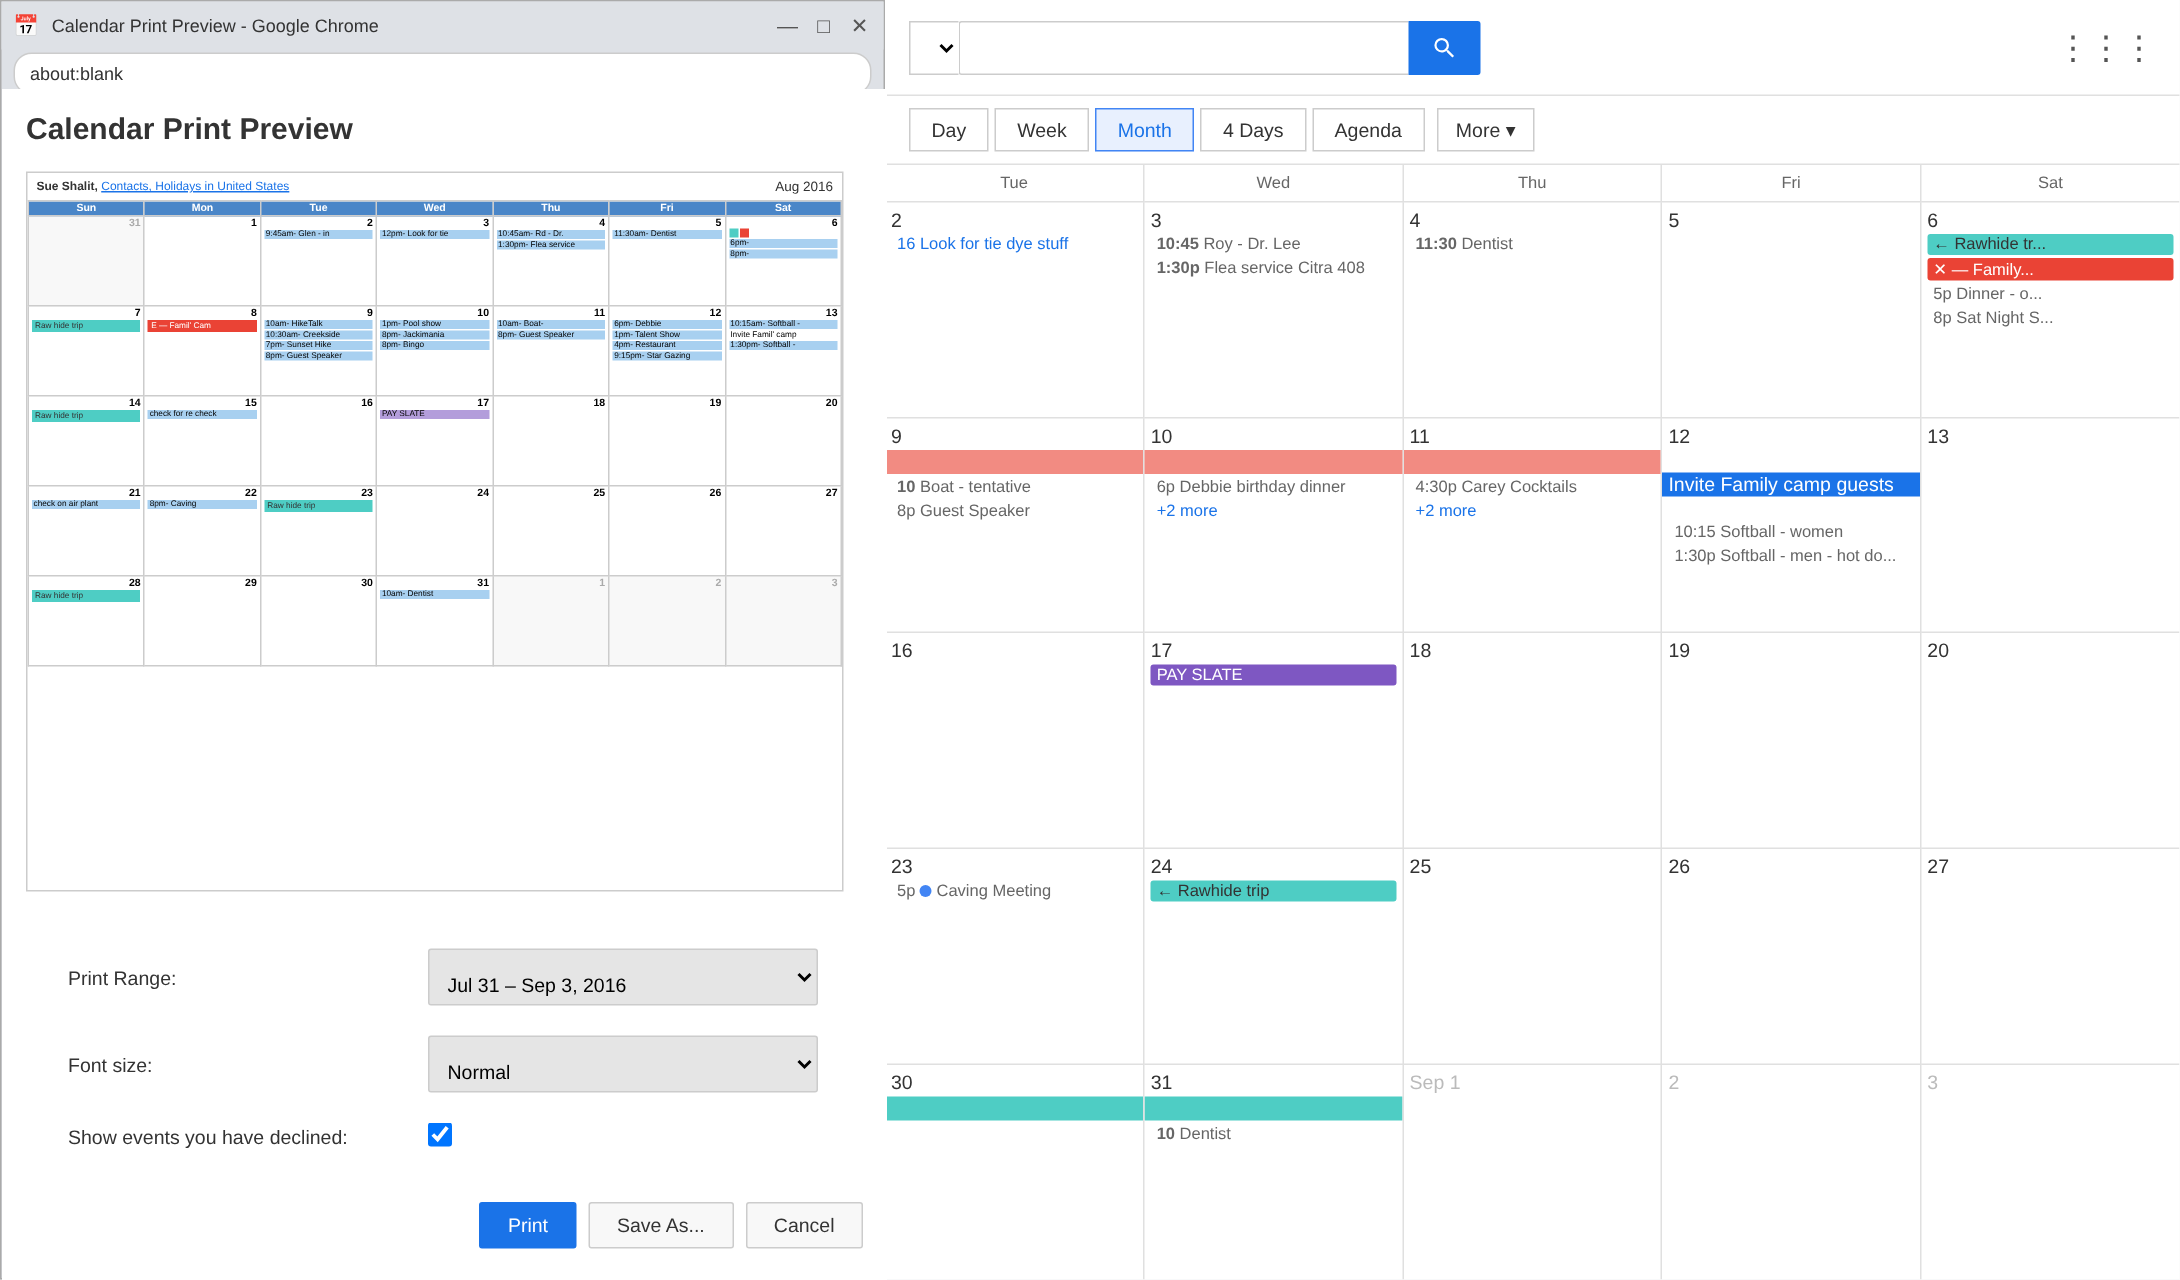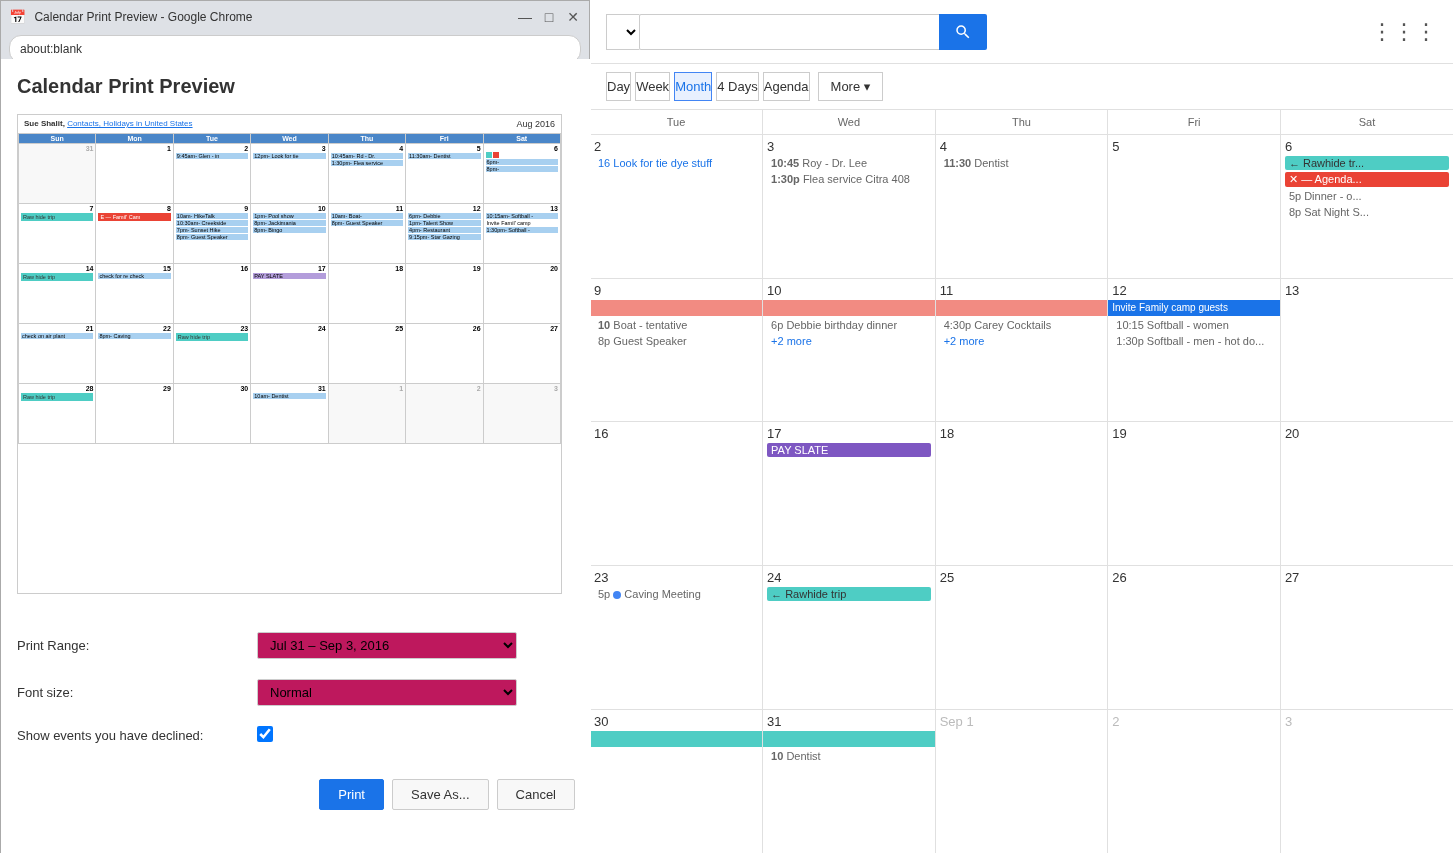--- a/index.html
+++ b/index.html
@@ -99,28 +99,29 @@
     .settings-row {
       display: flex;
       align-items: center;
       padding: 10px 0;
       border-bottom: none;
     }
     .settings-label {
       width: 240px;
       font-size: 13px;
       color: #333;
+      margin-left: 28px;
     }
     .settings-control { flex: 1; }
     select.settings-select {
-      padding: 4px 24px 4px 8px;
+      padding: 15px 24px 4px 8px;
       border: 1px solid #ccc;
       border-radius: 2px;
       font-size: 13px;
-      background: #be185d;
+      background: #e5e5e5;
       width: 260px;
       appearance: auto;
       cursor: pointer;
     }
     input[type="checkbox"] {
       width: 16px; height: 16px;
       cursor: pointer;
     }
 
     
@@ -194,21 +195,21 @@
       color: #555;
       cursor: pointer;
     }
     .view-buttons {
       display: flex;
       gap: 4px;
       padding: 8px 16px;
       border-bottom: 1px solid #e0e0e0;
     }
     .view-btn {
-      padding: 6px 0;
+      padding: 6px 14px;
       border: 1px solid #ccc;
       background: #fff;
       font-size: 13px;
       cursor: pointer;
       color: #333;
     }
     .view-btn.active {
       background: #e8f0fe;
       border-color: #4285f4;
       color: #1a73e8;
@@ -539,21 +540,21 @@
           <td style="border-right:1px solid #e0e0e0; border-bottom:1px solid #e0e0e0; padding:4px; vertical-align:top;">
             <div class="cal-day-num">4</div>
             <div class="cal-event gray-text"><b>11:30</b> Dentist</div>
           </td>
           <td style="border-right:1px solid #e0e0e0; border-bottom:1px solid #e0e0e0; padding:4px; vertical-align:top;">
             <div class="cal-day-num">5</div>
           </td>
           <td style="border-bottom:1px solid #e0e0e0; padding:4px; vertical-align:top;">
             <div class="cal-day-num">6</div>
             <div class="cal-event rawhide">← Rawhide tr...</div>
-            <div class="cal-event red-bg">✕ — Agenda...</div>
+            <div class="cal-event red-bg">✕ — Family...</div>
             <div class="cal-event gray-text">5p Dinner - o...</div>
             <div class="cal-event gray-text">8p Sat Night S...</div>
           </td>
         </tr>
 
         <tr style="height:20%; position:relative;">
           <td style="border-right:1px solid #e0e0e0; border-bottom:1px solid #e0e0e0; padding:4px; vertical-align:top; position:relative;">
             <div class="cal-day-num">9</div>
 
             <div style="background:#f28b82; height:16px; margin: 2px -4px; padding:0 4px; font-size:10px; line-height:16px; overflow:hidden;">&nbsp;</div>
@@ -568,21 +569,21 @@
           </td>
           <td style="border-right:1px solid #e0e0e0; border-bottom:1px solid #e0e0e0; padding:4px; vertical-align:top; position:relative;">
             <div class="cal-day-num">11</div>
             <div style="background:#f28b82; height:16px; margin: 2px -4px; padding:0 4px; font-size:10px; line-height:16px; overflow:hidden;">&nbsp;</div>
             <div class="cal-event gray-text">4:30p Carey Cocktails</div>
             <div class="cal-event more-link">+2 more</div>
           </td>
           <td style="border-right:1px solid #e0e0e0; border-bottom:1px solid #e0e0e0; padding:4px; vertical-align:top; position:relative;">
             <div class="cal-day-num">12</div>
 
-            <div style="background:#1a73e8; height:16px; margin: 2px -4px; padding:0 4px; font-size:10px; line-height:16px; color:#fff; overflow:hidden; white-space:nowrap;">Invite Family camp guests</div>
+            <div style="background:#1a73e8; height:16px; margin: 17px -4px; padding:0 4px; font-size:13px; line-height:16px; color:#fff; overflow:hidden; white-space:nowrap;">Invite Family camp guests</div>
             <div class="cal-event gray-text">10:15 Softball - women</div>
             <div class="cal-event gray-text">1:30p Softball - men - hot do...</div>
           </td>
           <td style="border-bottom:1px solid #e0e0e0; padding:4px; vertical-align:top;">
             <div class="cal-day-num">13</div>
           </td>
         </tr>
 
         <tr style="height:20%">
           <td style="border-right:1px solid #e0e0e0; border-bottom:1px solid #e0e0e0; padding:4px; vertical-align:top;">

